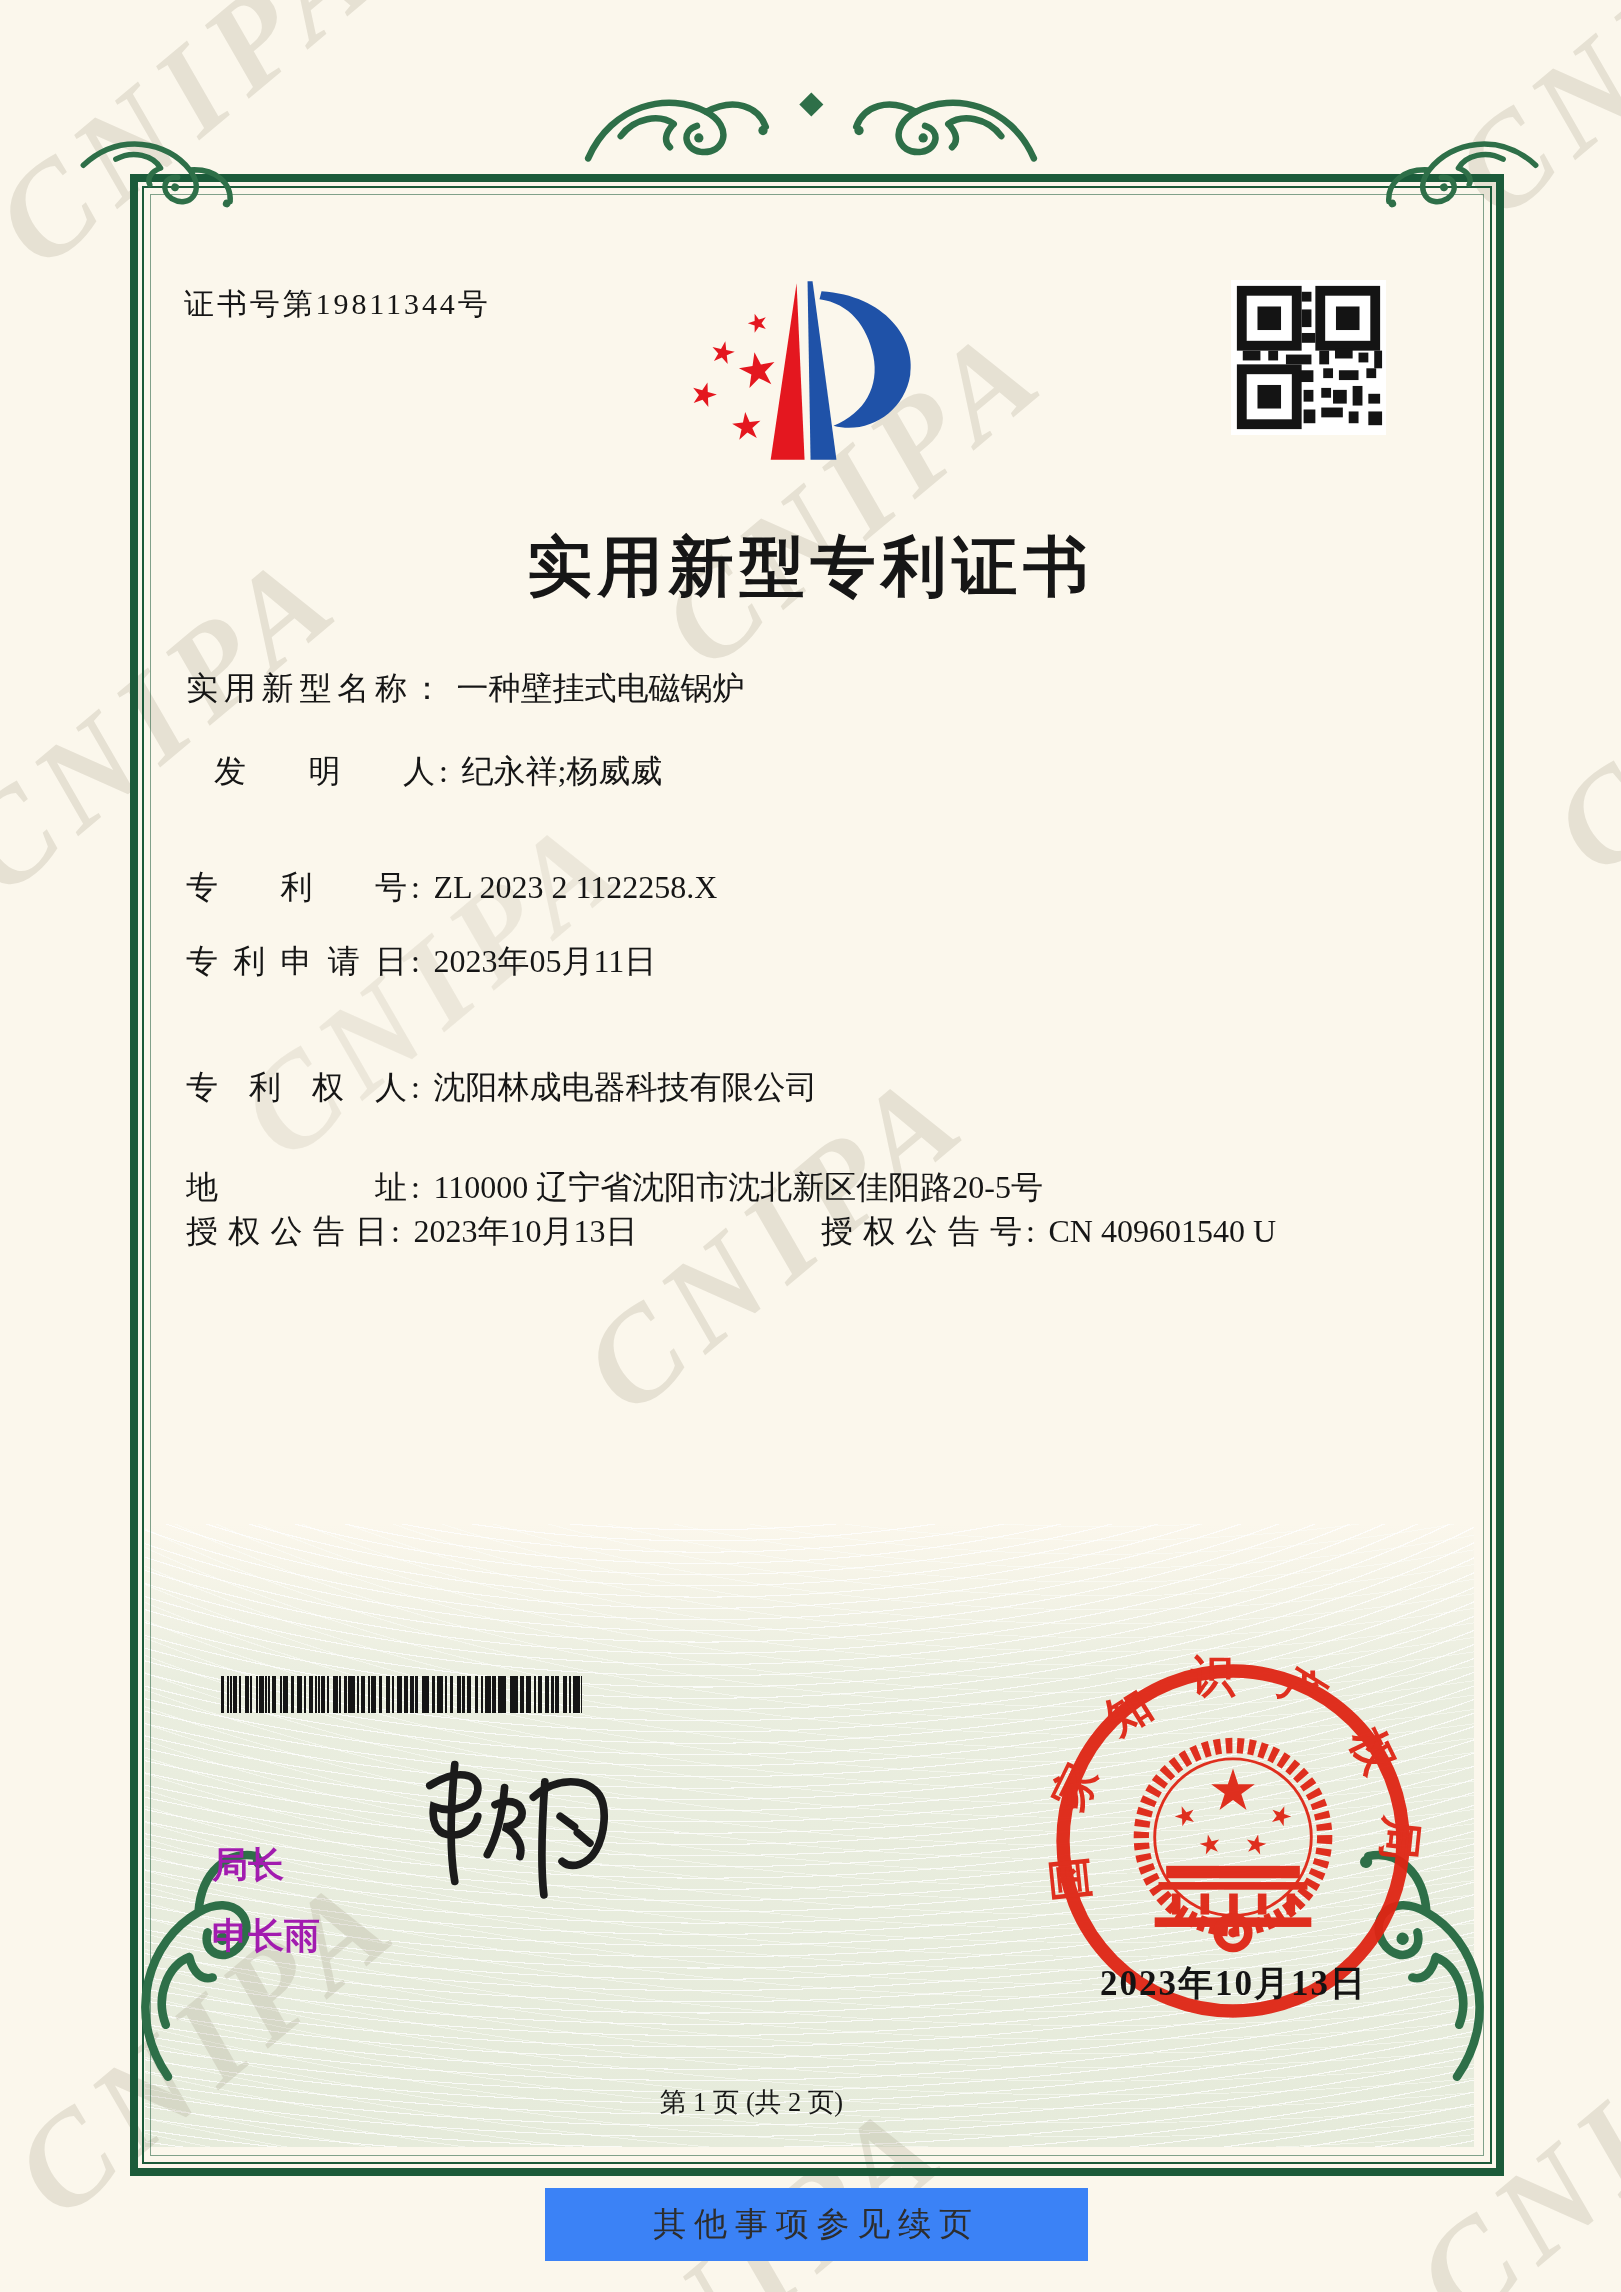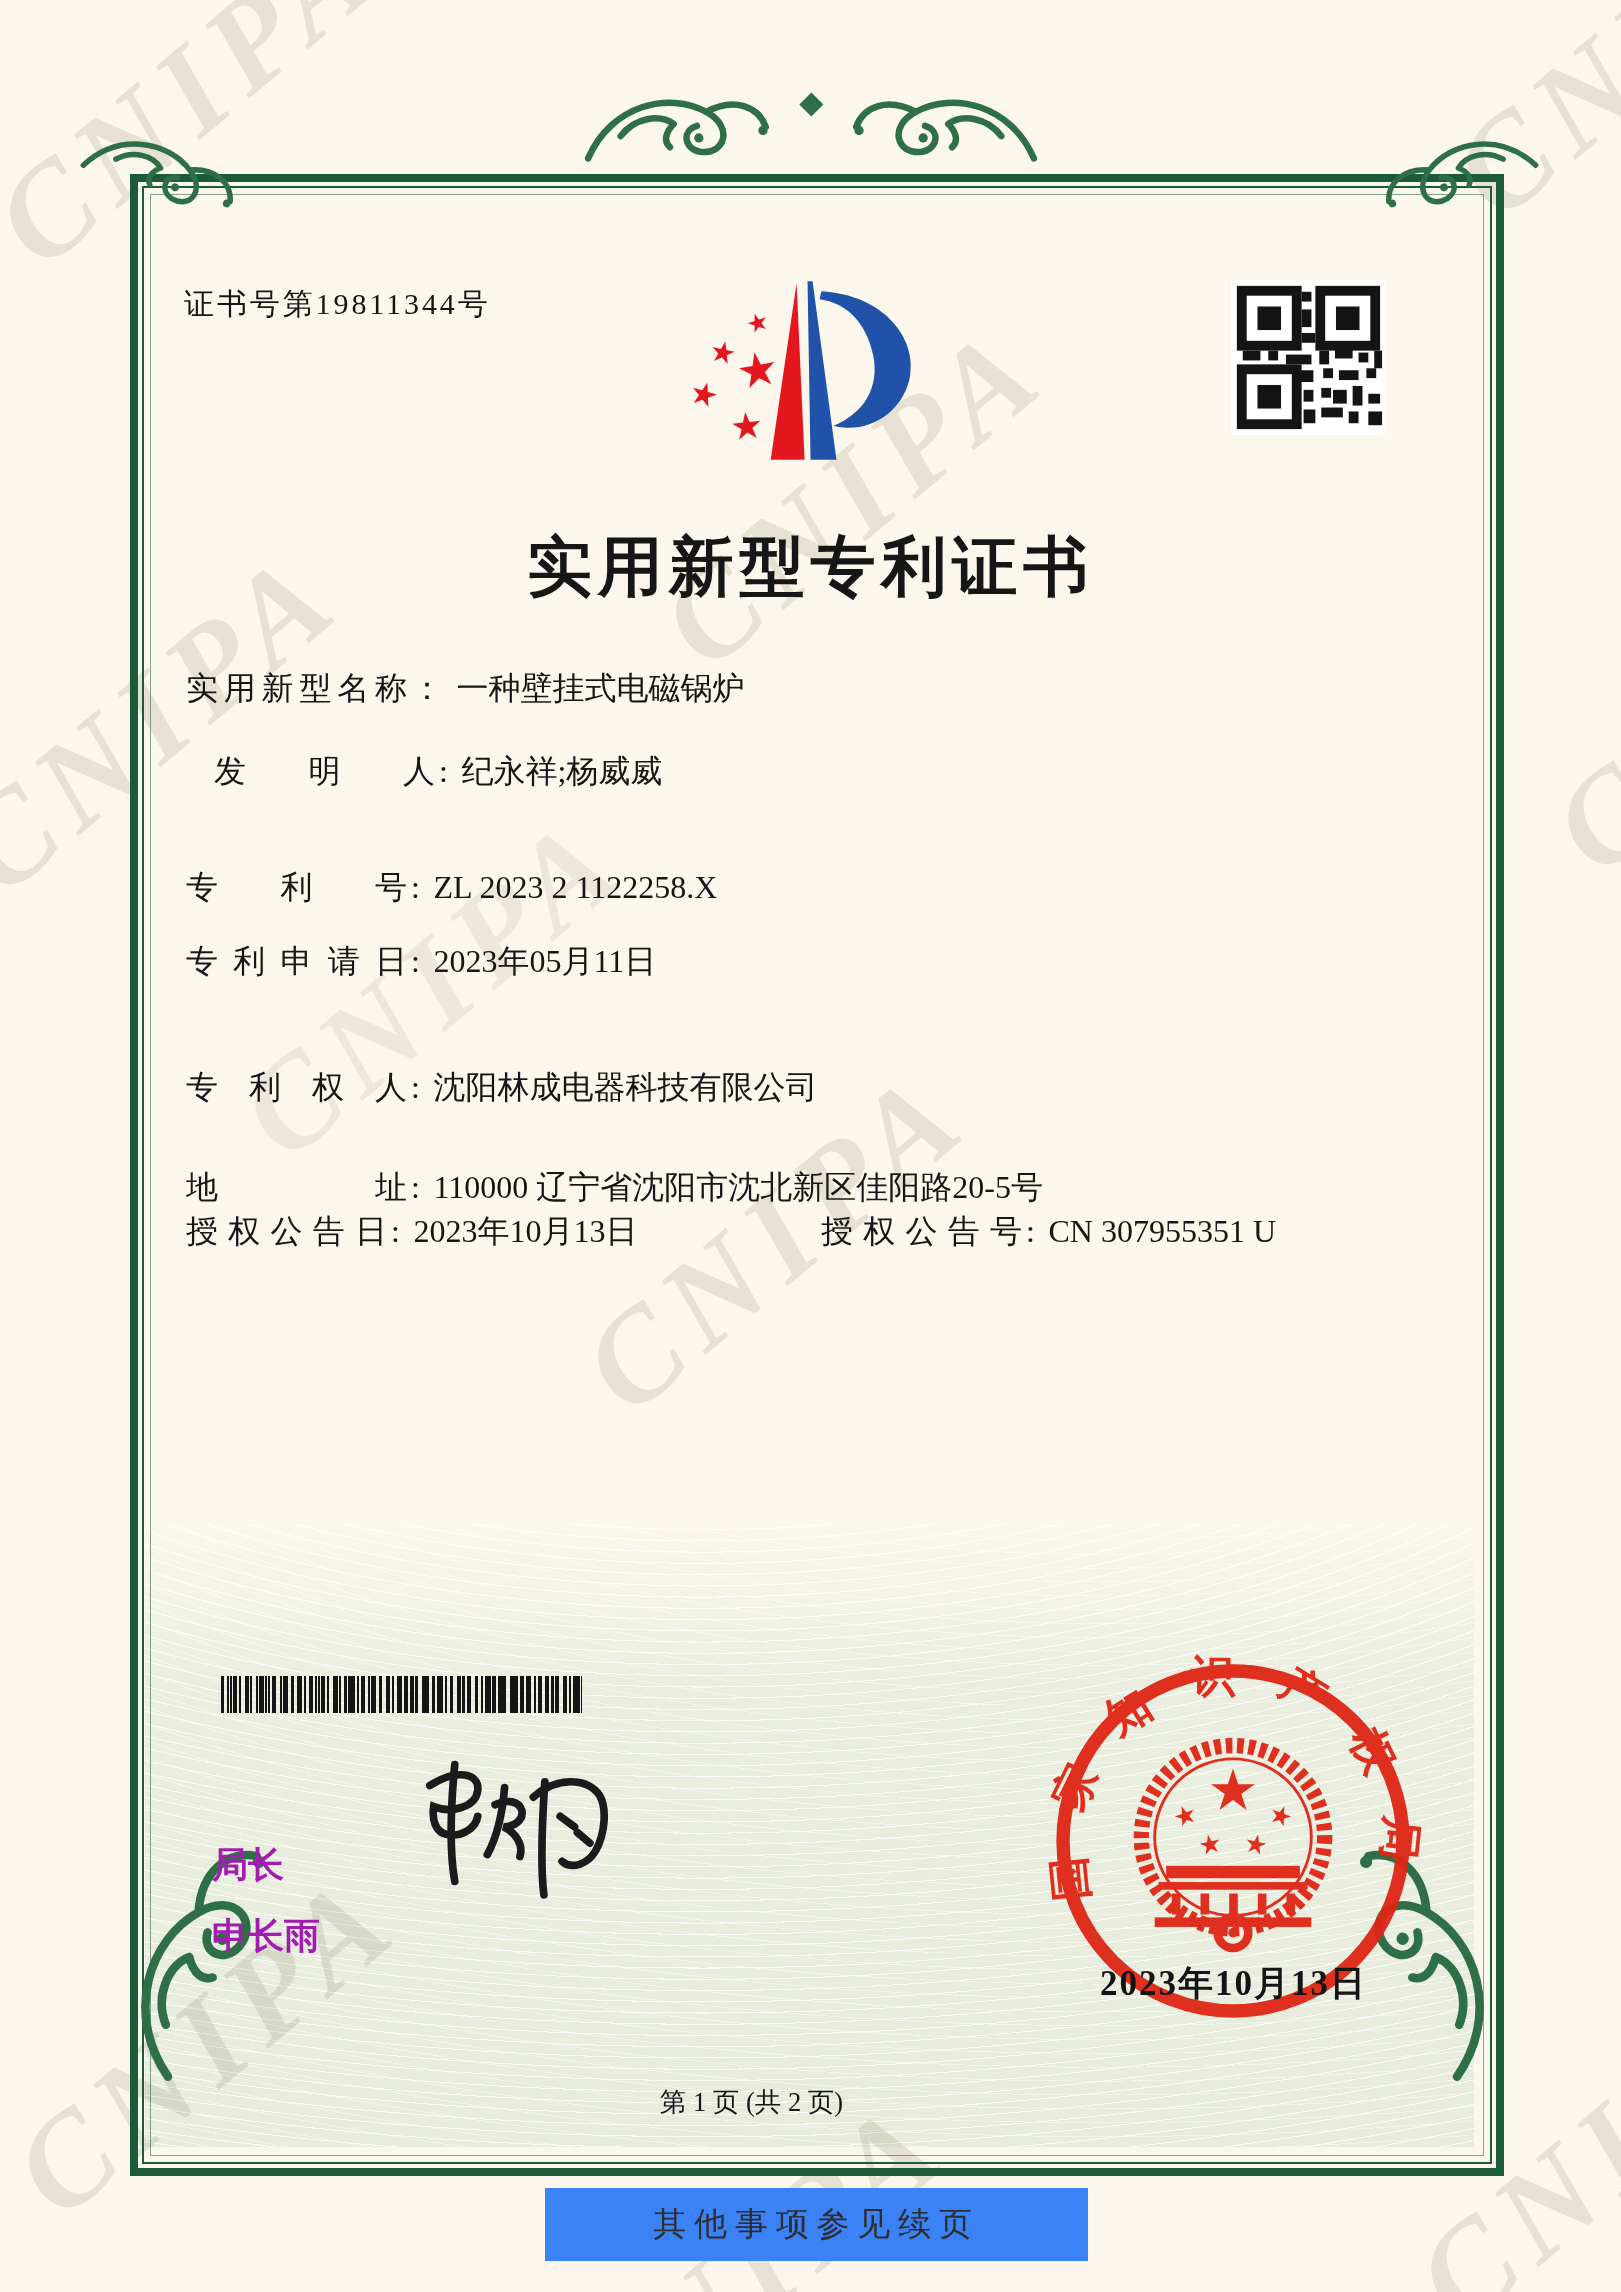--- a/index.html
+++ b/index.html
@@ -195,21 +195,21 @@
 </div>
 <div class="field" style="top:1066px;">
   <span class="lbl">专利权人</span><span class="colon">:</span><span>沈阳林成电器科技有限公司</span>
 </div>
 <div class="field" style="top:1166px;">
   <span class="lbl">地址</span><span class="colon">:</span><span>110000 辽宁省沈阳市沈北新区佳阳路20-5号</span>
 </div>
 <div class="field" style="top:1210px;">
   <span class="lbl2">授权公告日</span><span class="colon">:</span><span>2023年10月13日</span>
   <span class="grp2">
-    <span class="lbl2">授权公告号</span><span class="colon">:</span><span>CN 307955351 U</span>
+    <span class="lbl2">授权公告号</span><span class="colon">:</span><span>CN 409601540 U</span>
   </span>
 </div>
 
 <div class="paras">
 </div>
 
 <div class="abs barcode"></div>
 
 <div class="abs signer">
   <div>局长</div>

